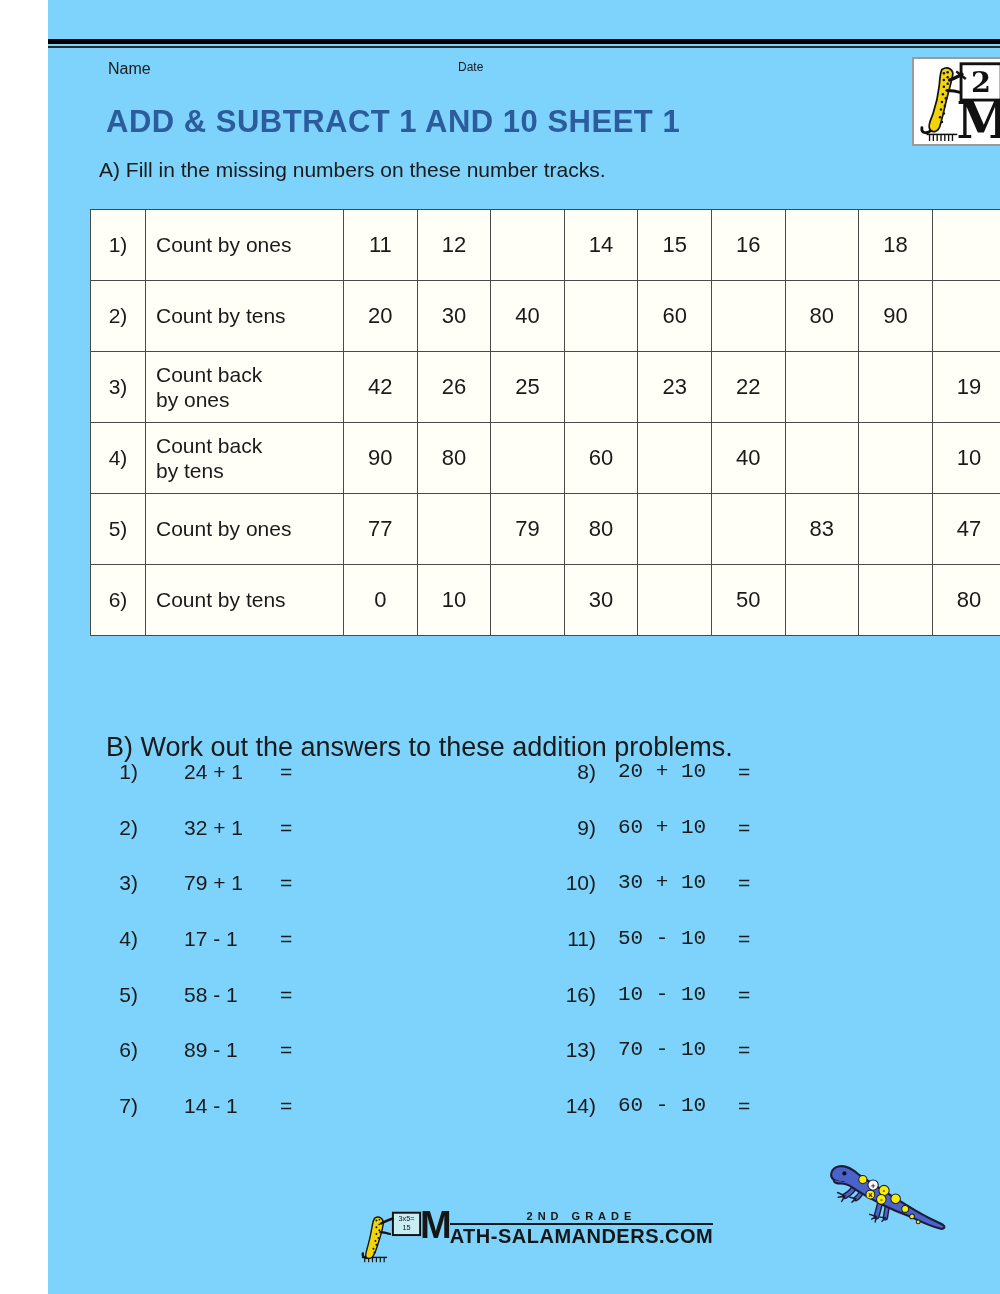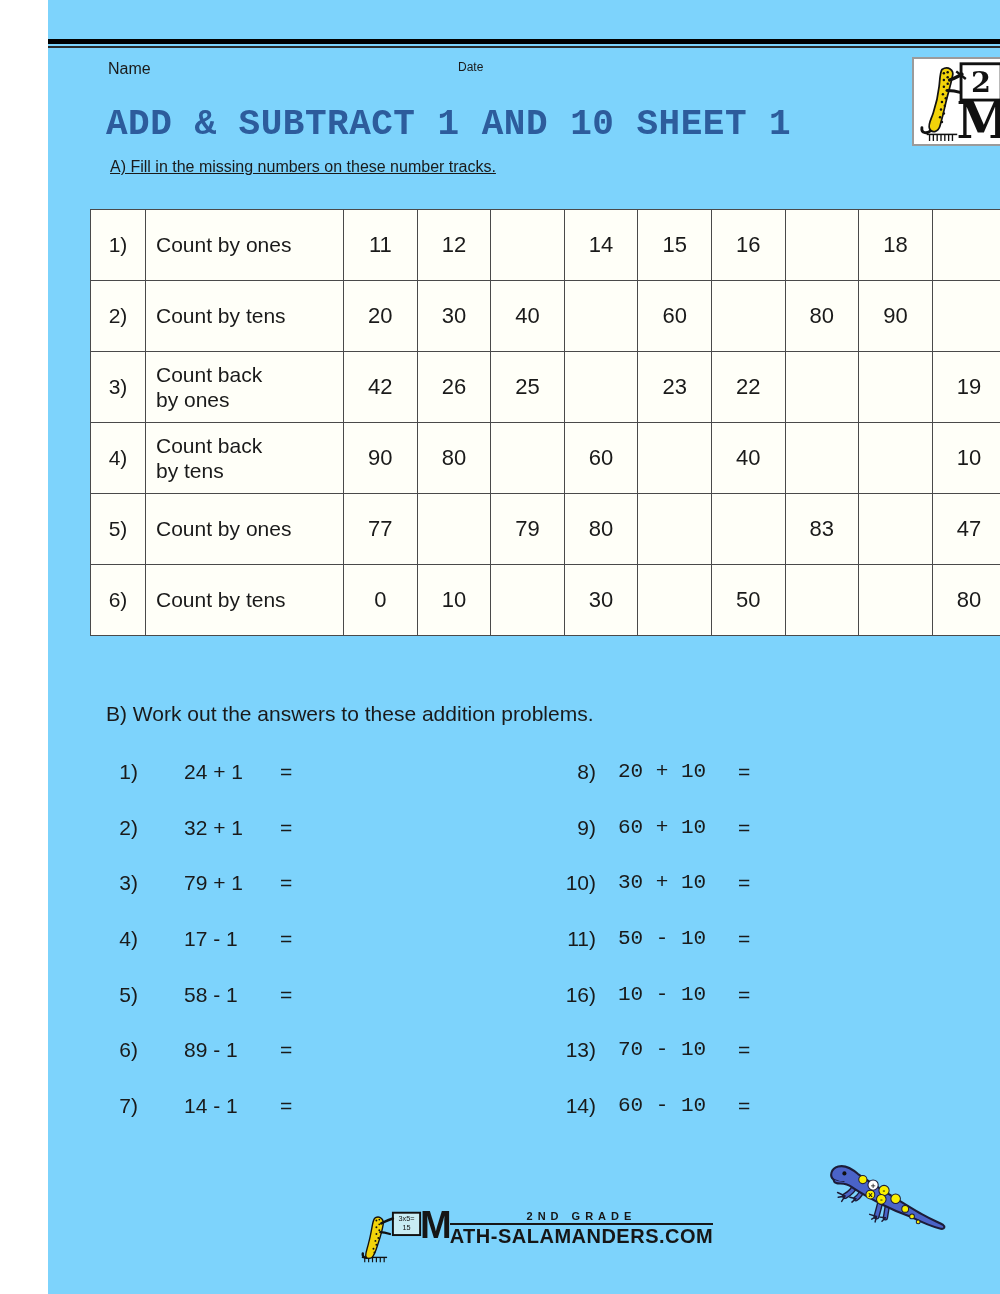--- a/index.html
+++ b/index.html
@@ -4,24 +4,24 @@
 <style>
   html,body{margin:0;padding:0;background:#ffffff;}
   .page{position:relative;width:1000px;height:1294px;background:#7dd3fc;
         font-family:"Liberation Sans",sans-serif;color:#1a1a1a;overflow:hidden;margin-left:48px;}
   .band-thick{position:absolute;left:0;top:39px;width:1000px;height:5px;background:#000;}
   .band-thin{position:absolute;left:0;top:46px;width:1000px;height:2px;background:#2b2b2b;}
   .name-label{position:absolute;left:60px;top:60px;font-size:16px;}
   .date-label{position:absolute;left:410px;top:60px;font-size:12px;}
   .logo-box{position:absolute;left:864px;top:57px;width:102px;height:89px;background:#fff;
             border:2px solid #9b9b9b;box-sizing:border-box;}
-  .page-title{position:absolute;left:58px;top:104px;font-family:Liberation Mono, monospace;
-              font-size:36px;font-weight:600;color:#2d5c9c;letter-spacing:.5px;}
-  .section-heading-a{position:absolute;left:62px;top:158px;font-size:16px;text-decoration:underline;}
-  .section-heading-b{position:absolute;left:58px;top:702px;font-size:21px;}
+  .page-title{position:absolute;left:58px;top:104px;font-family:Liberation Sans, sans-serif;
+              font-size:31px;font-weight:600;color:#2d5c9c;letter-spacing:.5px;}
+  .section-heading-a{position:absolute;left:51px;top:158px;font-size:21px;}
+  .section-heading-b{position:absolute;left:58px;top:732px;font-size:27px;}
   table.tracks{position:absolute;left:42px;top:209px;width:916px;border-collapse:collapse;
                table-layout:fixed;}
   .tracks td{border:1px solid #4a4a4a;height:70px;padding:0;text-align:center;
              vertical-align:middle;font-size:22px;background:#fffff8;}
   .tracks td.idx{font-size:21px;}
   .tracks td.lbl{text-align:left;padding-left:10px;font-size:21px;line-height:1.2;
                  white-space:pre-line;}
   .prob{position:absolute;display:flex;font-size:21px;}
   .prob .pnum{display:inline-block;width:40px;text-align:right;}
   .prob .peq{display:inline-block;}

